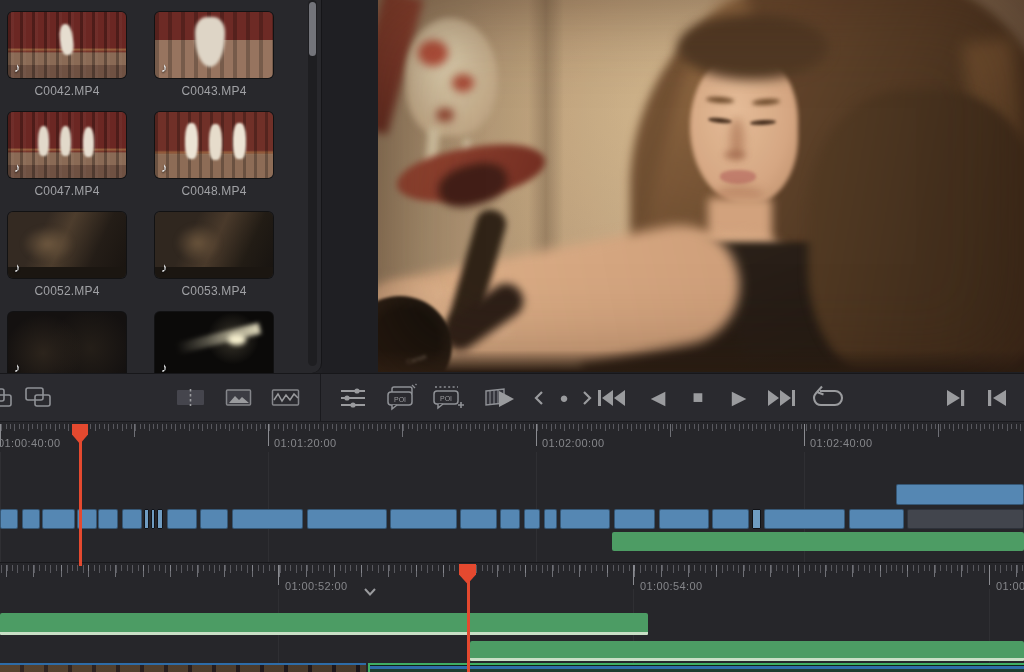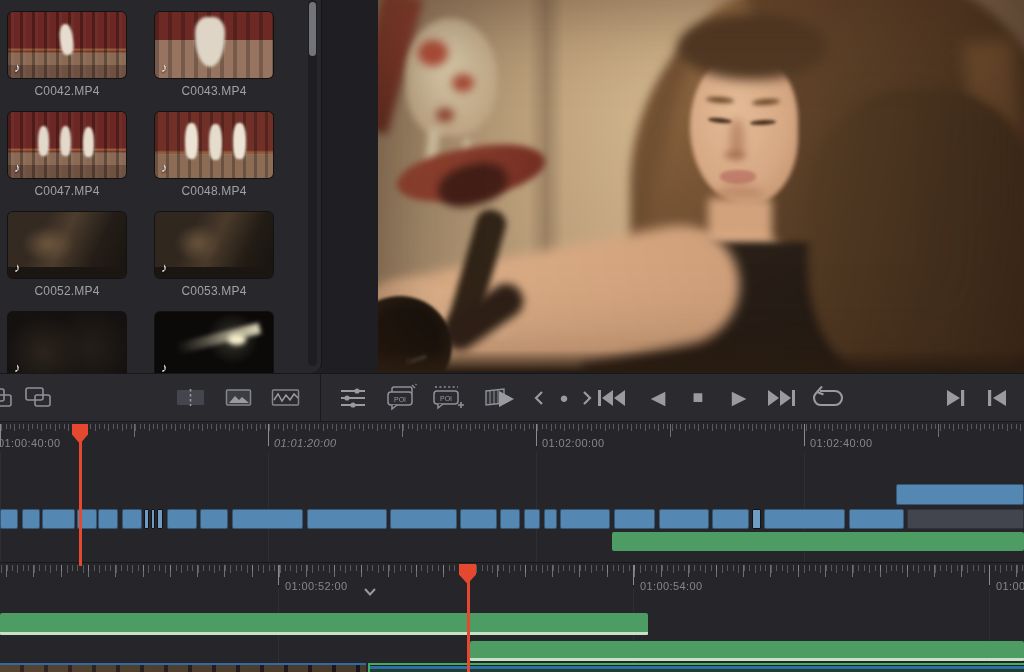--- a/index.html
+++ b/index.html
@@ -614,21 +614,21 @@
         <div class="tick med" style="left: 938px; top: 2px; height: 13px;"></div>
         <div class="tick maj" style="left: 0px; top: 2px; height: 22px;"></div>
         <div class="gline" style="left: 0px; top: 30px; height: 110px;"></div>
         <div class="tick maj" style="left: 268px; top: 2px; height: 22px;"></div>
         <div class="gline" style="left: 268px; top: 30px; height: 110px;"></div>
         <div class="tick maj" style="left: 536px; top: 2px; height: 22px;"></div>
         <div class="gline" style="left: 536px; top: 30px; height: 110px;"></div>
         <div class="tick maj" style="left: 804px; top: 2px; height: 22px;"></div>
         <div class="gline" style="left: 804px; top: 30px; height: 110px;"></div>
         <div class="ruler-label" style="left: -2px; top: 15px;">01:00:40:00</div>
-        <div class="ruler-label" style="left: 274px; top: 15px; font-style: italic;">01:01:20:00</div>
+        <div class="ruler-label" style="left: 274px; top: 15px;">01:01:20:00</div>
         <div class="ruler-label" style="left: 542px; top: 15px;">01:02:00:00</div>
         <div class="ruler-label" style="left: 810px; top: 15px;">01:02:40:00</div>
         <div class="clip blue" style="left: 896px; top: 62px; width: 128px; height: 21px;"></div>
         <div class="clip blue" style="left: 0px; top: 87px; width: 18px; height: 20px;"></div>
         <div class="clip blue" style="left: 22px; top: 87px; width: 18px; height: 20px;"></div>
         <div class="clip blue" style="left: 42px; top: 87px; width: 33px; height: 20px;"></div>
         <div class="clip blue" style="left: 77px; top: 87px; width: 20px; height: 20px;"></div>
         <div class="clip blue" style="left: 98px; top: 87px; width: 20px; height: 20px;"></div>
         <div class="clip blue" style="left: 122px; top: 87px; width: 20px; height: 20px;"></div>
         <div class="clip blue thin" style="left: 144px; top: 87px; width: 5px; height: 20px;"></div>

